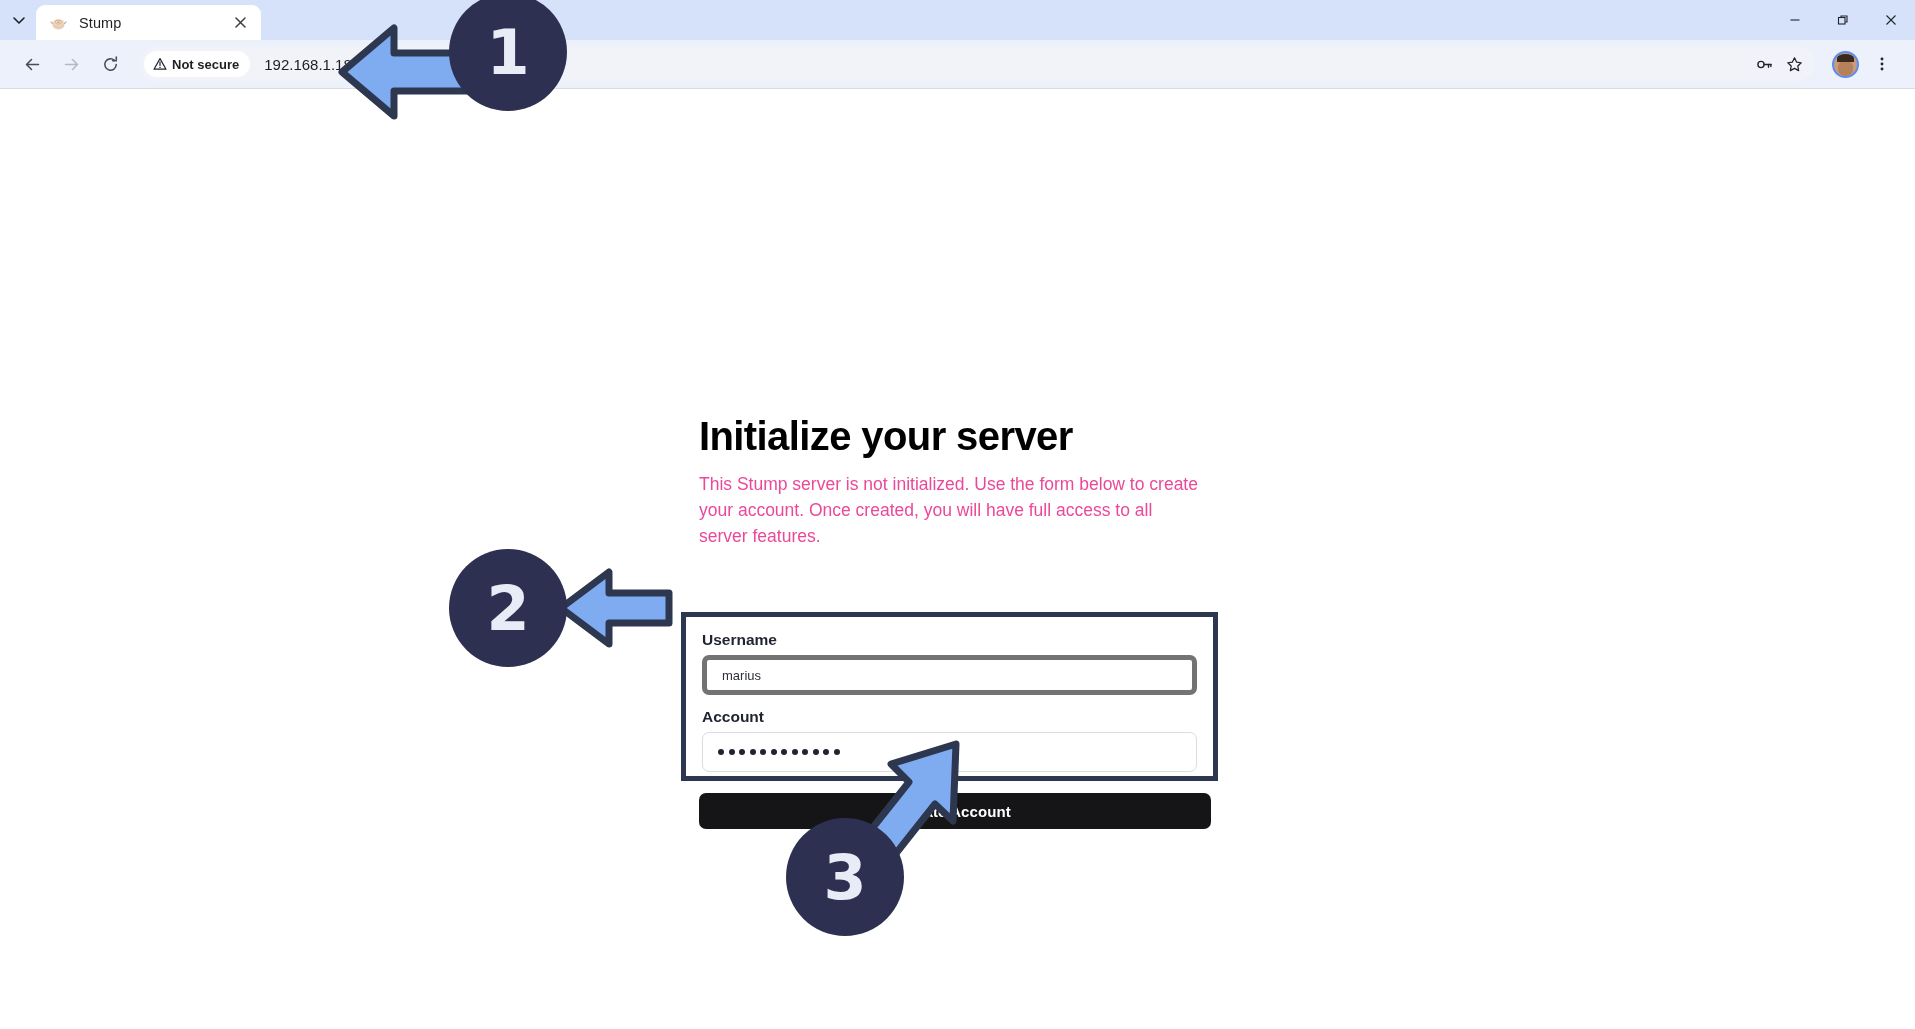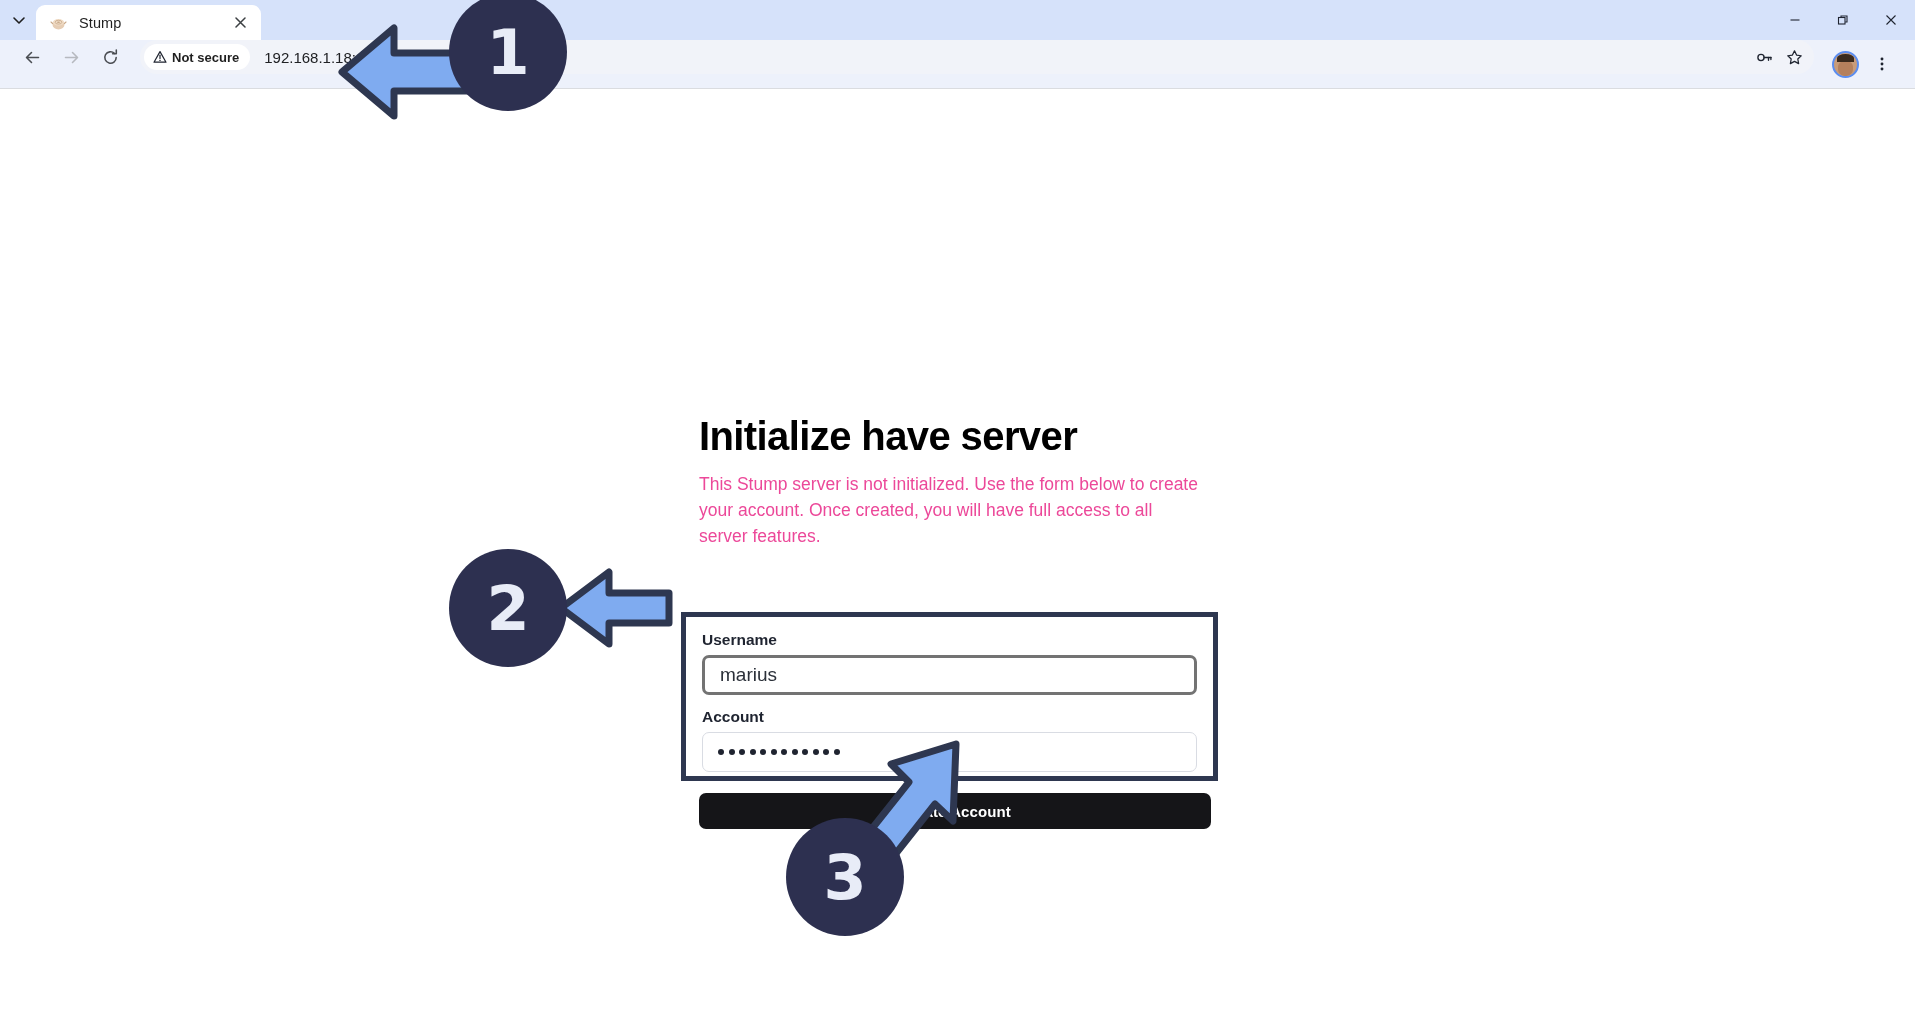--- a/index.html
+++ b/index.html
@@ -105,20 +105,21 @@
     align-items: center;
     justify-content: center;
     cursor: pointer;
   }
   .win-btn svg { width: 12px; height: 12px; }
 
   .toolbar {
     height: 48px;
     background: #edf1fb;
     display: flex;
+    align-items: center;
     padding: 0 10px;
     flex: 0 0 auto;
     position: relative;
   }
 
   .nav-btn {
     width: 34px;
     height: 34px;
     border-radius: 50%;
     display: flex;
@@ -294,25 +295,25 @@
     font-size: 15.5px;
     font-weight: bold;
     color: #1f2430;
     margin-bottom: 6px;
     display: block;
   }
 
   .field-input {
     width: 100%;
     height: 40px;
-    border: 3px solid #737373;
+    border: 5px solid #737373;
     border-radius: 7px;
     background: #ffffff;
     font-family: "Liberation Sans", sans-serif;
-    font-size: 19px;
+    font-size: 13px;
     color: #2b3039;
     padding: 0 15px;
     outline: none;
   }
   .field-input::placeholder { color: #9aa0aa; }
 
   .field-group + .field-group { margin-top: 13px; }
 
   .pw-dots {
     width: 100%;
@@ -489,21 +490,21 @@
           <circle cx="8" cy="13" r="1.45" fill="#1f2430"></circle>
         </svg>
       </div>
     </div>
   </div>
   <div class="toolbar-divider"></div>
 
   <div class="viewport">
 
     <div class="page-center">
-      <h1 class="page-title">Initialize have server</h1>
+      <h1 class="page-title">Initialize your server</h1>
       <p class="page-desc">This Stump server is not initialized. Use the form below to create your account. Once created, you will have full access to all server features.</p>
     </div>
 
     <div class="form-box">
       <div class="form-inner">
         <div class="field-group">
           <label class="field-label">Username</label>
           <input class="field-input" type="text" value="marius" style="">
         </div>
         <div class="field-group">

